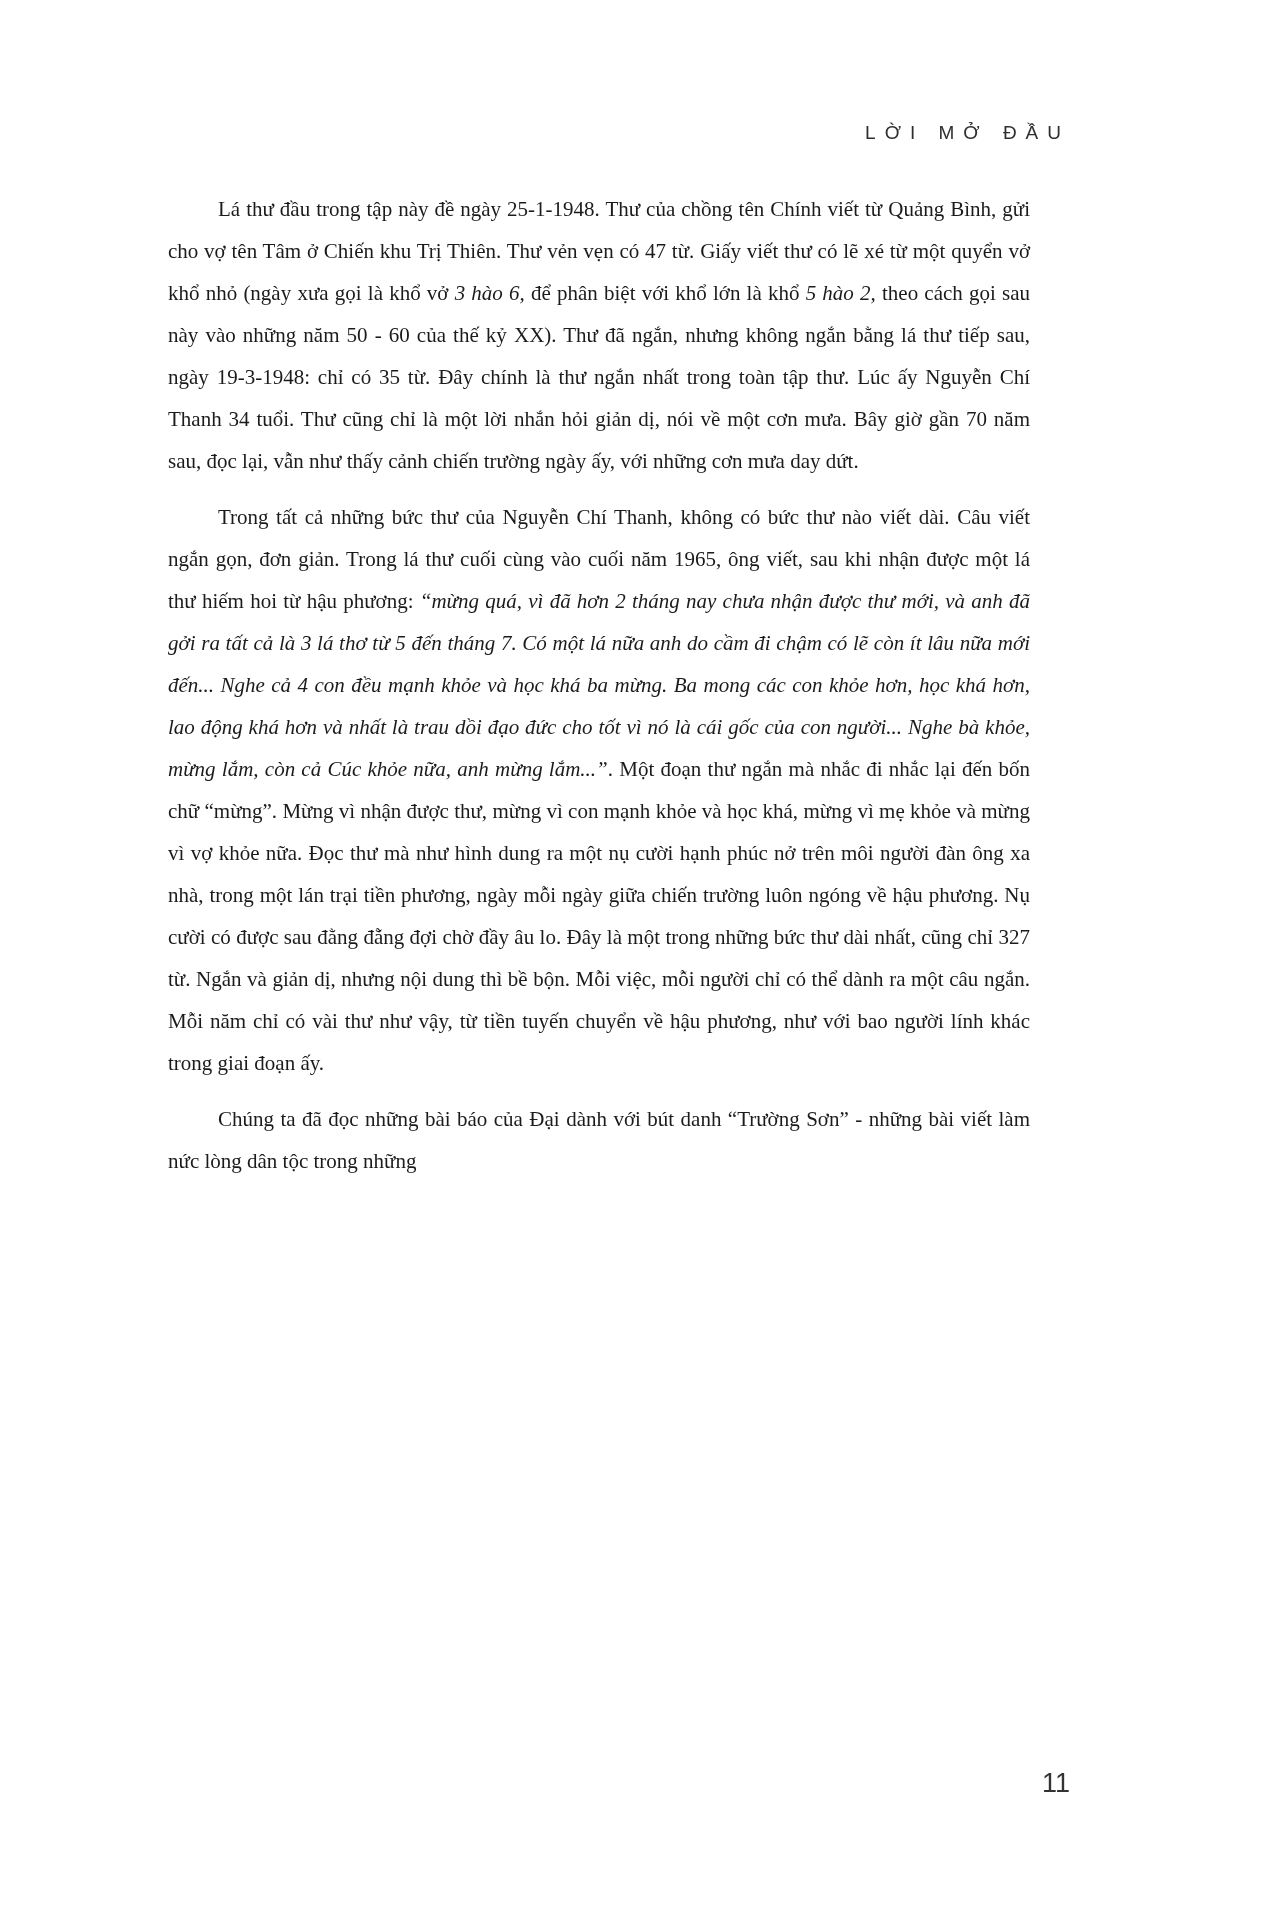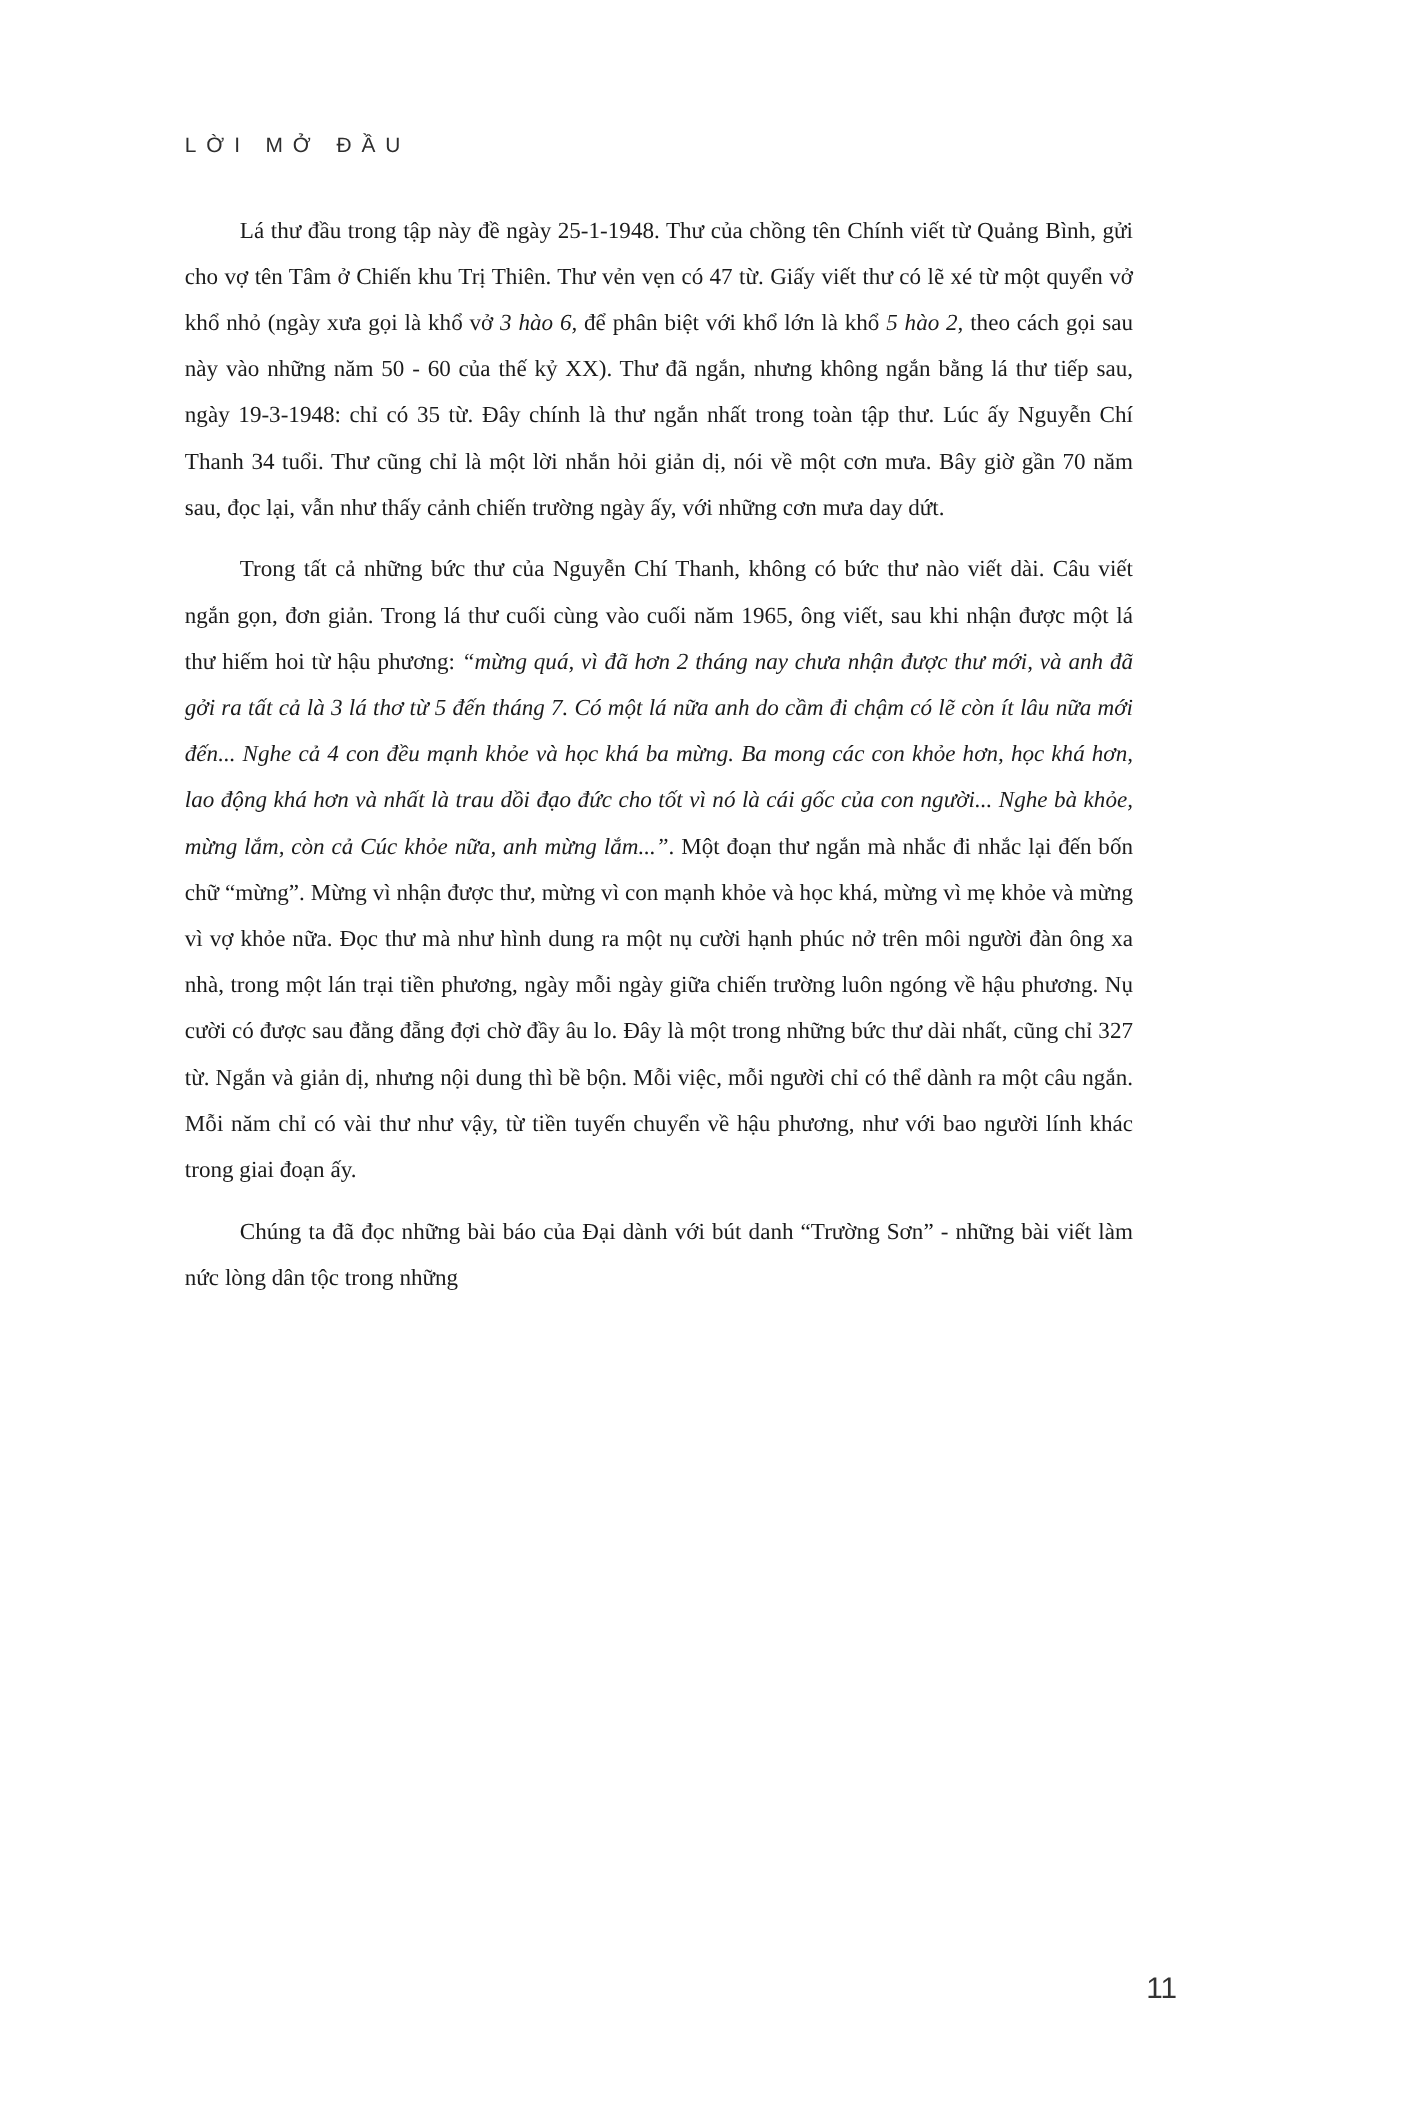--- a/index.html
+++ b/index.html
@@ -10,21 +10,21 @@
     background: #ffffff;
     font-family: "Liberation Serif", serif;
     color: #1b1b1b;
     overflow: hidden;
   }
   .running-header {
     position: absolute;
     top: 122px;
     left: 168px;
     width: 902px;
-    text-align: left;
+    text-align: right;
     font-family: "Liberation Sans", sans-serif;
     font-size: 19px;
     font-weight: 400;
     letter-spacing: 9px;
     margin-right: -9px;
     color: #2e2e2e;
     white-space: nowrap;
   }
   .body-text {
     position: absolute;
@@ -44,21 +44,20 @@
   .it { font-style: italic; }
   .folio {
     position: absolute;
     top: 1768px;
     left: 168px;
     width: 902px;
     text-align: right;
     font-family: "Liberation Sans", sans-serif;
     font-size: 27px;
     color: #333333;
-    margin-top: 24px;
   }
 </style>
 </head>
 <body>
 
 <div class="page">
 
   <div class="running-header">LỜI MỞ ĐẦU</div>
 
   <div class="body-text">

